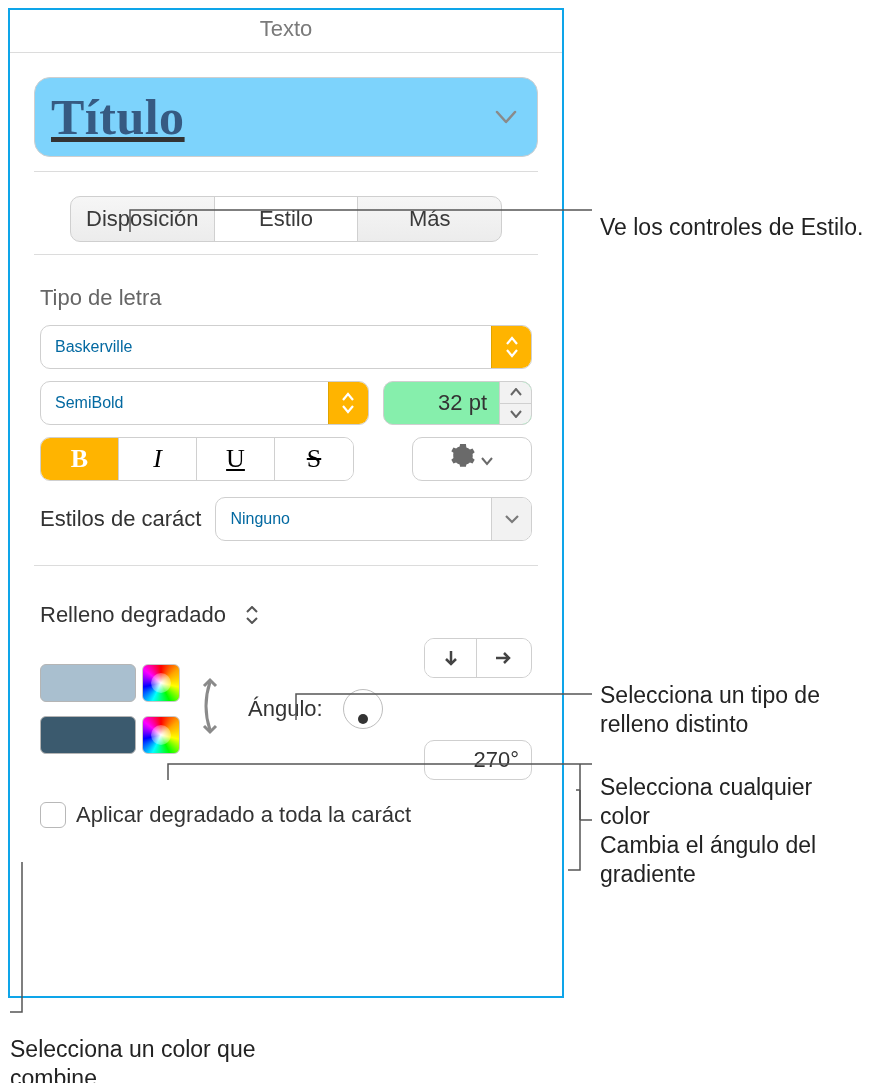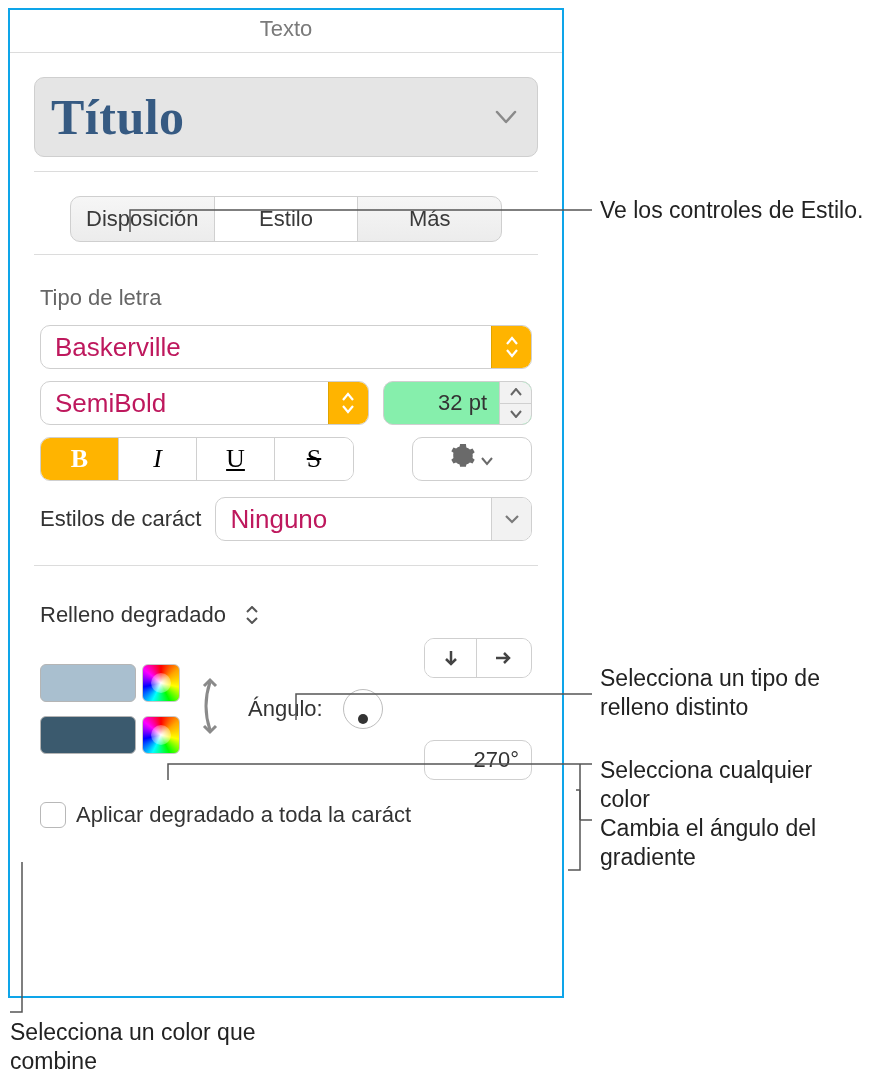--- a/index.html
+++ b/index.html
@@ -25,26 +25,27 @@
   .panel-header {
     text-align: center;
     font-size: 22px;
     color: #7a7a7a;
     padding: 6px 0 10px;
     border-bottom: 1px solid #dcdcdc;
   }
   .preset-row {
     margin: 24px 24px 14px;
     border: 1px solid #cfcfcf;
-    border-radius: 10px;
+    border-radius: 16px;
     display: flex;
     align-items: center;
     justify-content: space-between;
     padding: 10px 20px 10px 16px;
-    background: #e5e5e5;
+    background: #7dd3fc;
+    text-decoration: underline;
   }
   .preset-title {
     font-family: "Times New Roman", Times, serif;
     font-weight: 600;
     font-size: 50px;
     color: #365a82;
     letter-spacing: 0.5px;
   }
   .chev { display:flex; align-items:center; justify-content:center; }
   .chev svg { display:block; }
@@ -79,21 +80,21 @@
     display:flex;
     align-items:center;
     justify-content:space-between;
     border:1px solid #cfcfcf;
     border-radius:10px;
     background:#fff;
     height:44px;
     padding:0 0 0 14px;
     overflow:hidden;
   }
-  .popup .val { font-size:26px; color:#be185d; }
+  .popup .val { font-size:16px; color:#0369a1; }
   .popup .cap {
     width:40px; height:100%;
     background:#ffb400;
     display:flex; align-items:center; justify-content:center;
     border-left:1px solid #e0a400;
   }
   .popup .cap.plain { background:#f2f2f2; border-left:1px solid #d0d0d0; }
   .popup .cap svg { display:block; }
   .row { display:flex; align-items:center; margin: 0 30px 12px; gap:14px; }
   .popup.full { flex:1; }
@@ -170,21 +171,21 @@
     border:1px solid #cfcfcf; border-radius:10px; height:40px; width:108px;
     display:flex; align-items:center; justify-content:flex-end; padding-right:12px;
     background:#fff; font-size:22px;margin-top:48px;
   }
   .checkrow { display:flex; align-items:center; gap:10px; margin:22px 30px 0; }
   .checkbox {
     width:26px; height:26px; border:1px solid #b8b8b8; border-radius:6px; background:#fff; cursor:pointer;
   }
   
   .callout {
-    position:absolute; font-size:23px; color:#222; line-height:1.25;
+    position:absolute; font-size:23px; color:#222; line-height:1.25;margin-top:17px;
   }
   .lead {
     position:absolute; stroke:#555; stroke-width:1.5; fill:none;
   }
 </style>
 </head>
 <body>
 
 <div class="panel">
   <div class="panel-header">Texto</div>

